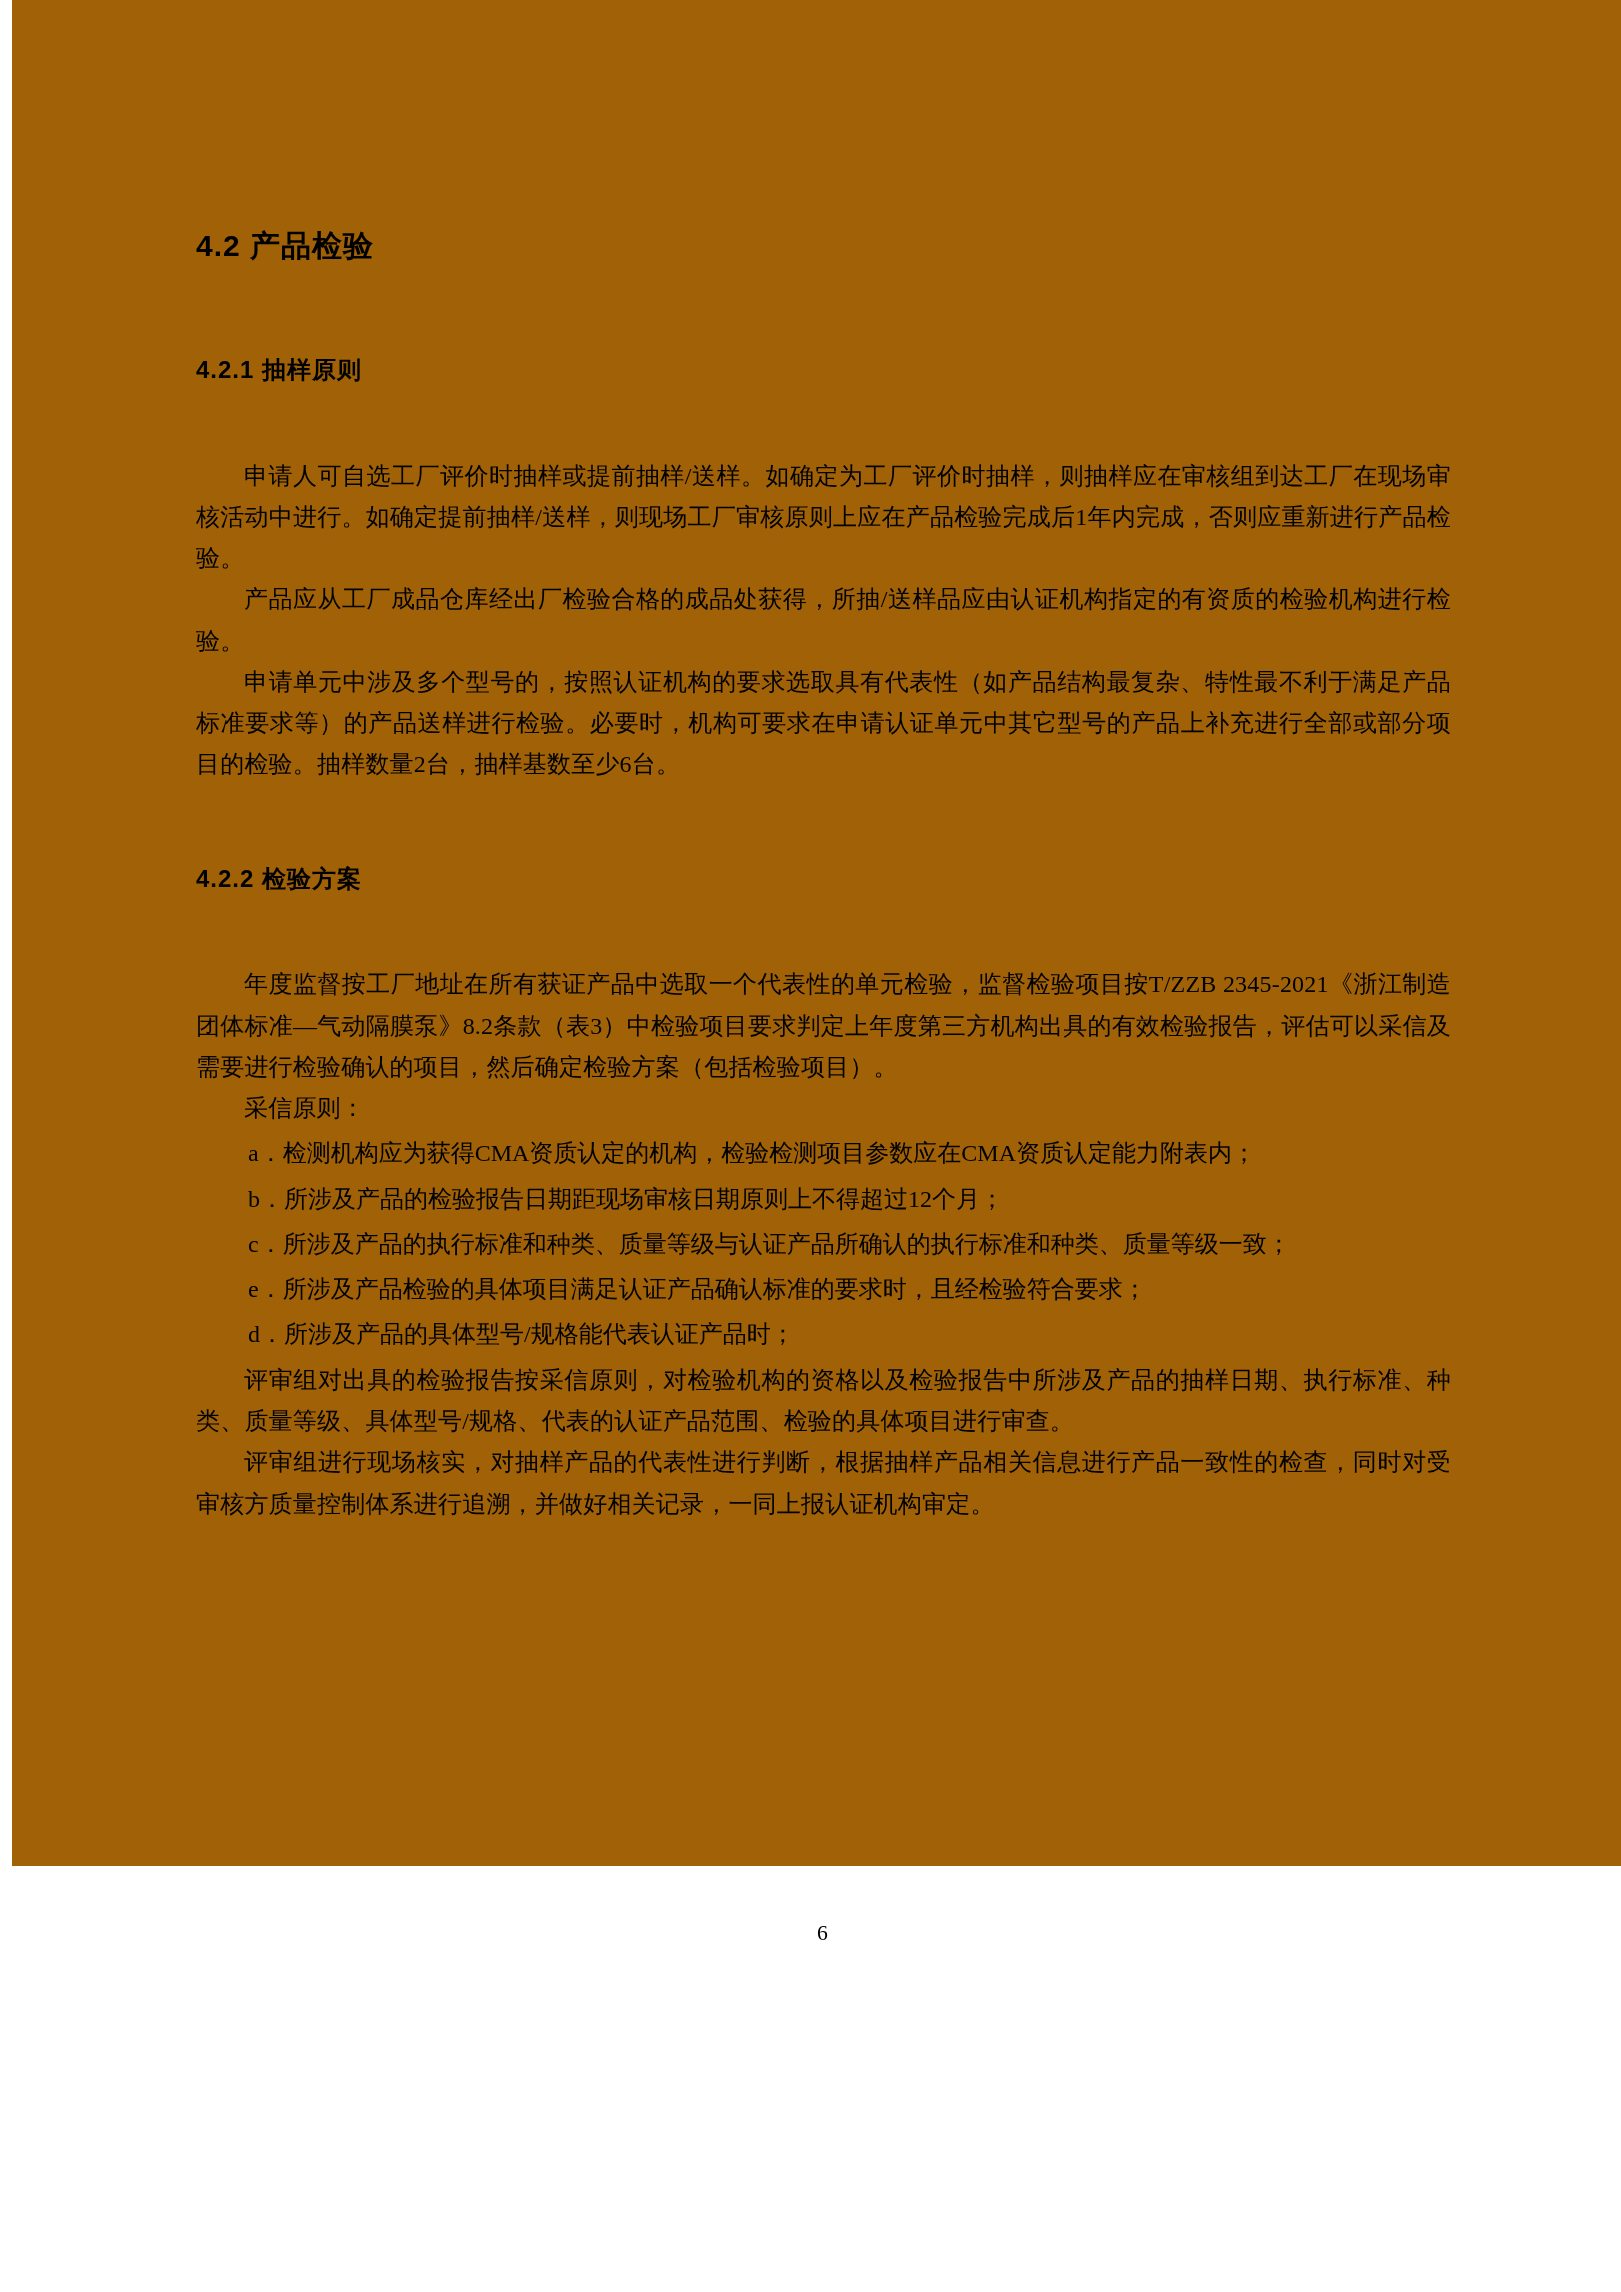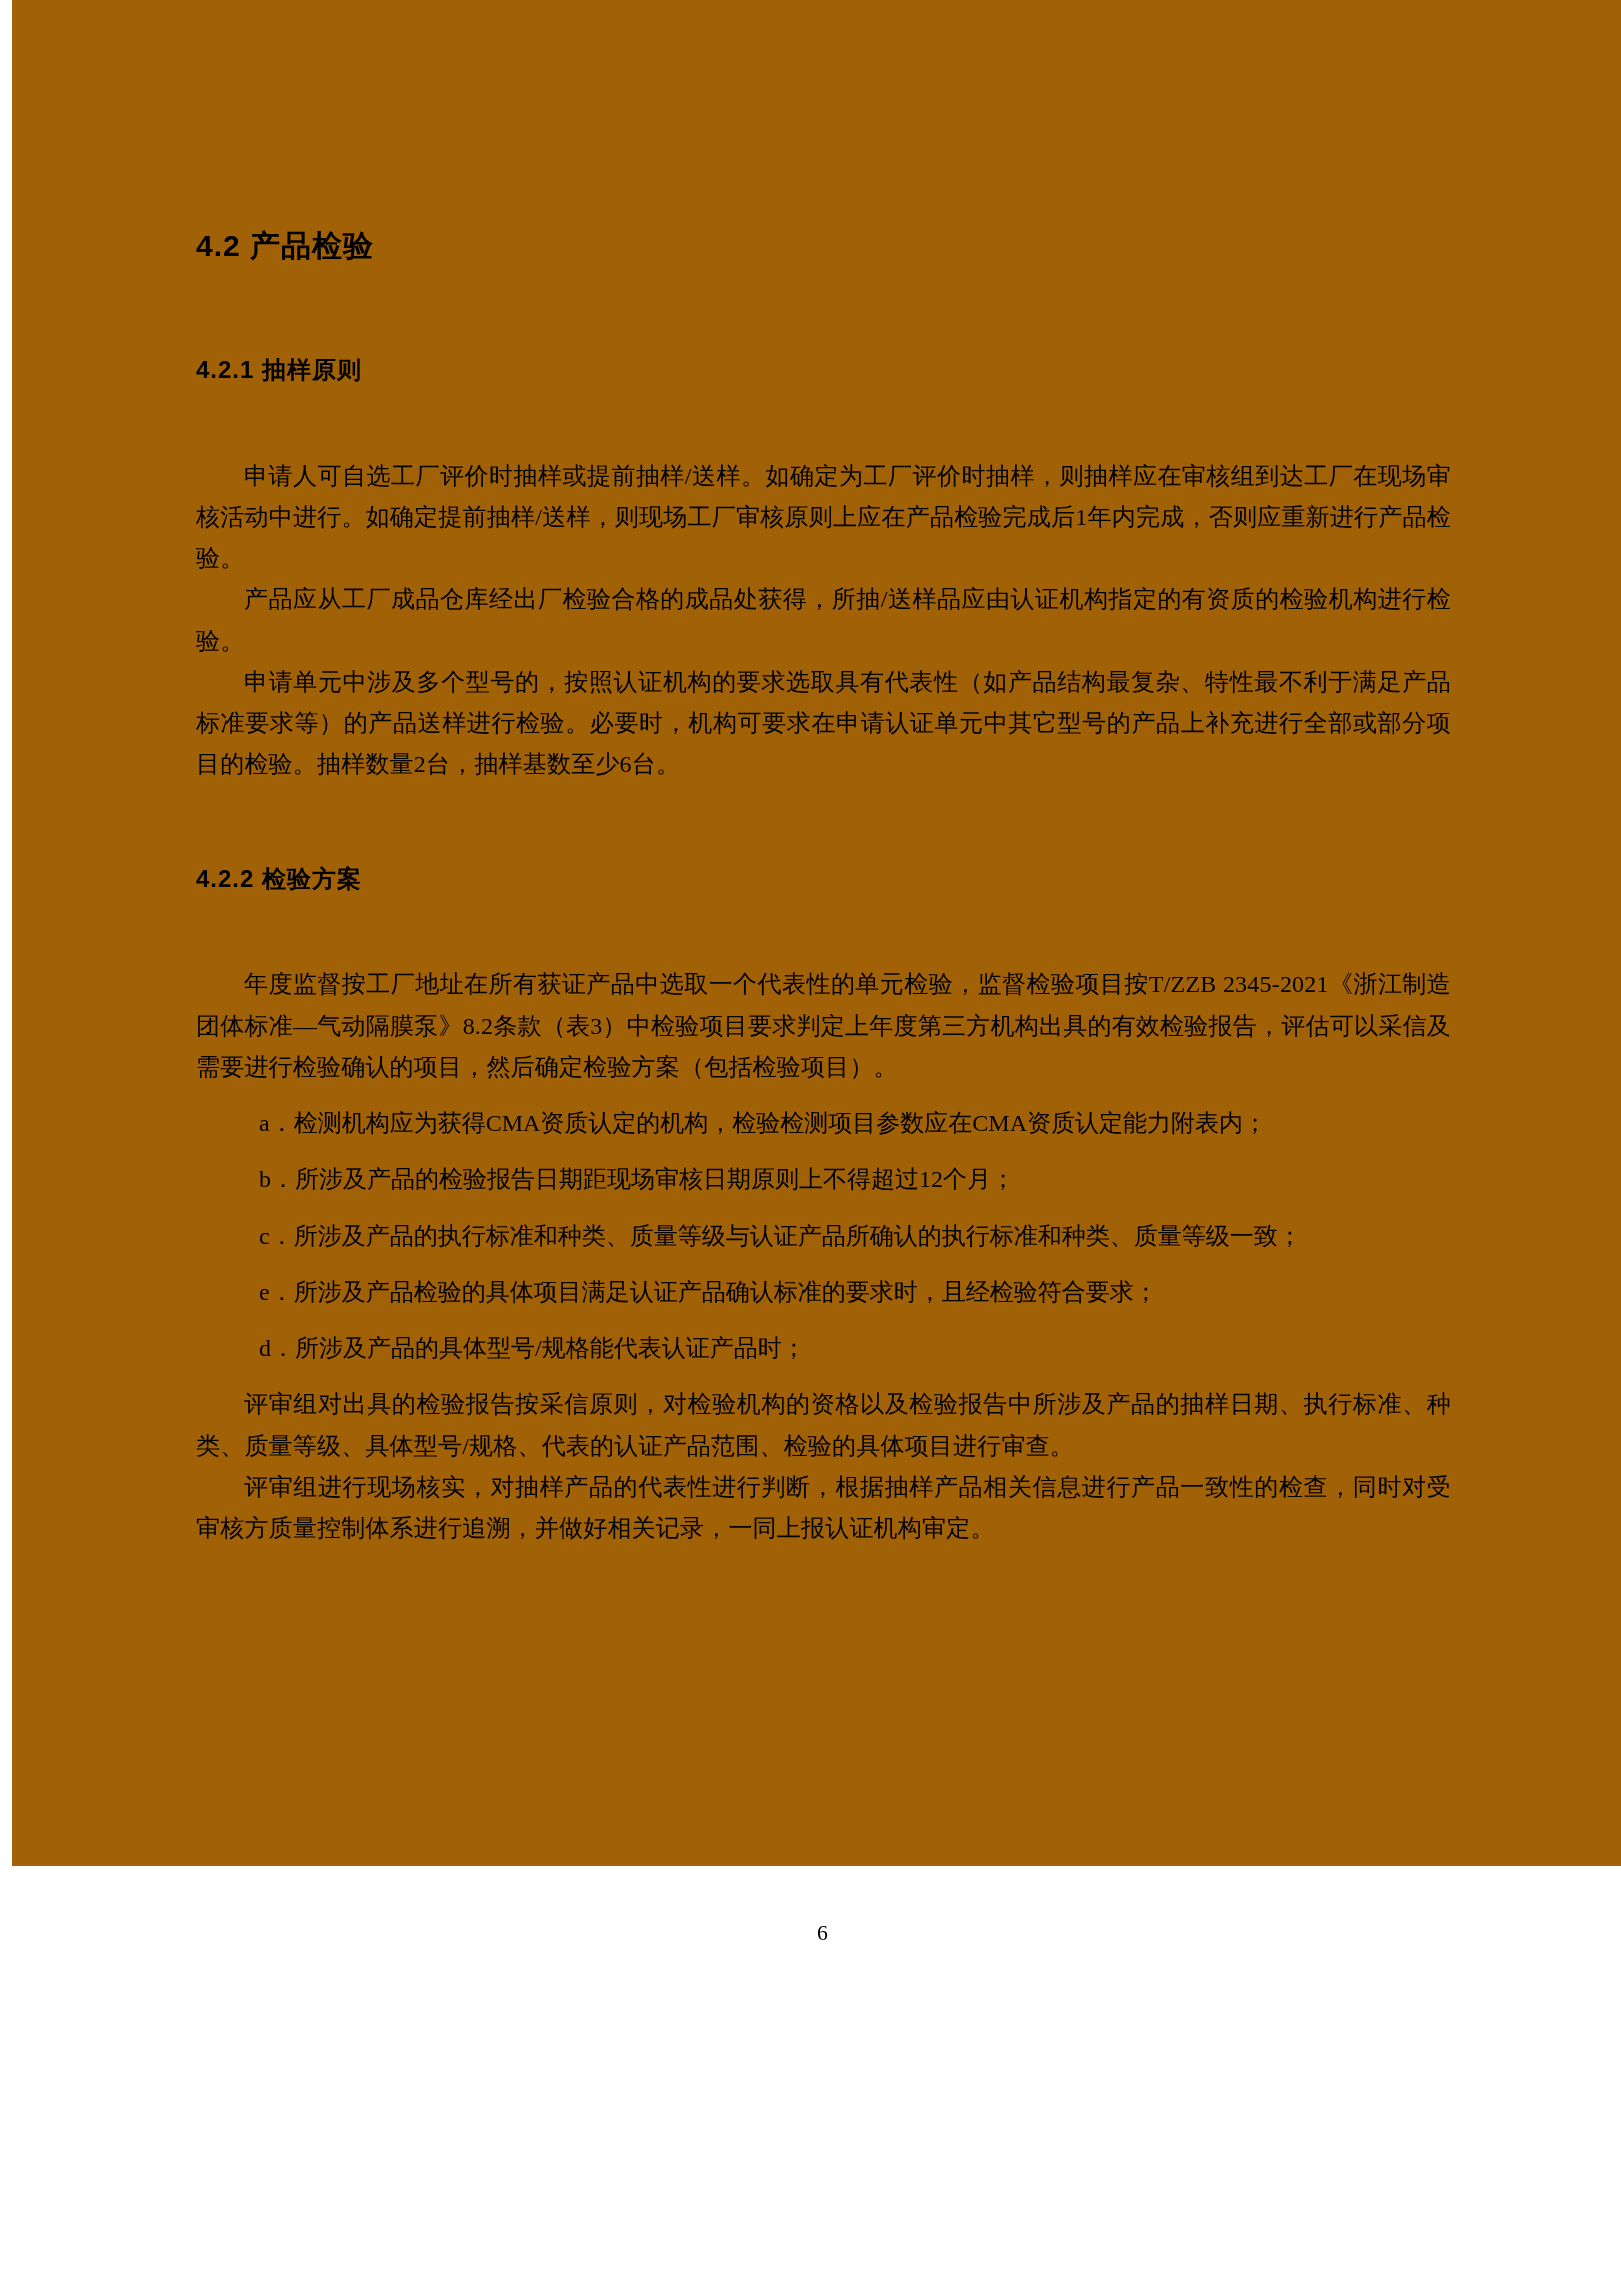--- a/index.html
+++ b/index.html
@@ -52,21 +52,21 @@
     line-height: 1.72;
     margin: 0;
     text-align: justify;
     text-justify: inter-ideograph;
     letter-spacing: 0.2px;
   }
   p.ind { text-indent: 2em; }
   p.listitem {
     font-size: 24px;
     line-height: 1.72;
-    margin: 15px;
+    margin: 4px;
     text-indent: 2em;
     text-align: justify;
     text-justify: inter-ideograph;
   }
   .pagenum {
     position: absolute;
     left: 0;
     top: 1921px;
     width: 1621px;
     text-align: center;
@@ -88,20 +88,21 @@
 
     <p class="body ind">申请人可自选工厂评价时抽样或提前抽样/送样。如确定为工厂评价时抽样，则抽样应在审核组到达工厂在现场审核活动中进行。如确定提前抽样/送样，则现场工厂审核原则上应在产品检验完成后1年内完成，否则应重新进行产品检验。</p>
     <p class="body ind">产品应从工厂成品仓库经出厂检验合格的成品处获得，所抽/送样品应由认证机构指定的有资质的检验机构进行检验。</p>
     <p class="body ind">申请单元中涉及多个型号的，按照认证机构的要求选取具有代表性（如产品结构最复杂、特性最不利于满足产品标准要求等）的产品送样进行检验。必要时，机构可要求在申请认证单元中其它型号的产品上补充进行全部或部分项目的检验。抽样数量2台，抽样基数至少6台。</p>
 
     <div class="gap-before-h3"></div>
     <h3 class="subsec">4.2.2 检验方案</h3>
     <div class="gap-after-h3"></div>
 
     <p class="body ind">年度监督按工厂地址在所有获证产品中选取一个代表性的单元检验，监督检验项目按T/ZZB 2345-2021《浙江制造团体标准—气动隔膜泵》8.2条款（表3）中检验项目要求判定上年度第三方机构出具的有效检验报告，评估可以采信及需要进行检验确认的项目，然后确定检验方案（包括检验项目）。</p>
+    <p class="body ind">采信原则：</p>
 
     <p class="listitem">a．检测机构应为获得CMA资质认定的机构，检验检测项目参数应在CMA资质认定能力附表内；</p>
     <p class="listitem">b．所涉及产品的检验报告日期距现场审核日期原则上不得超过12个月；</p>
     <p class="listitem">c．所涉及产品的执行标准和种类、质量等级与认证产品所确认的执行标准和种类、质量等级一致；</p>
     <p class="listitem">e．所涉及产品检验的具体项目满足认证产品确认标准的要求时，且经检验符合要求；</p>
     <p class="listitem">d．所涉及产品的具体型号/规格能代表认证产品时；</p>
 
     <p class="body ind">评审组对出具的检验报告按采信原则，对检验机构的资格以及检验报告中所涉及产品的抽样日期、执行标准、种类、质量等级、具体型号/规格、代表的认证产品范围、检验的具体项目进行审查。</p>
     <p class="body ind">评审组进行现场核实，对抽样产品的代表性进行判断，根据抽样产品相关信息进行产品一致性的检查，同时对受审核方质量控制体系进行追溯，并做好相关记录，一同上报认证机构审定。</p>
 

